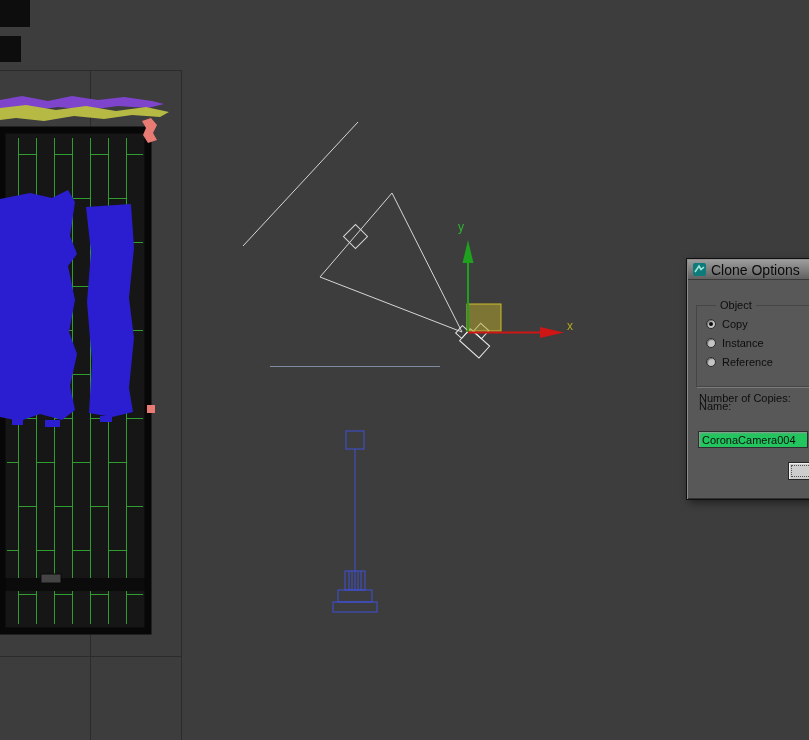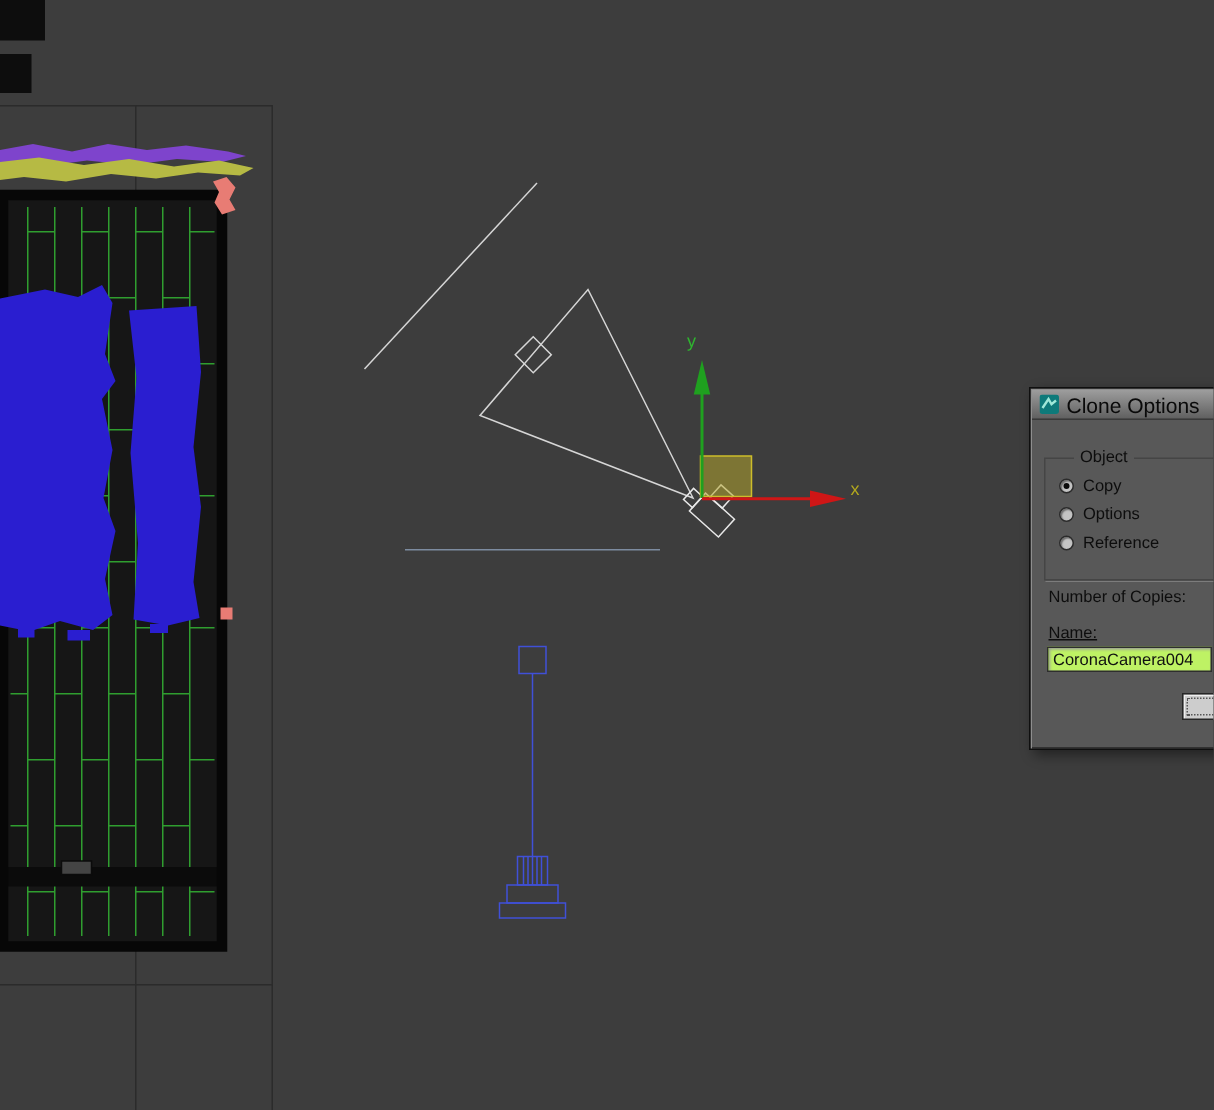--- a/index.html
+++ b/index.html
@@ -30,23 +30,23 @@
   .radio-row { display:flex; align-items:center; gap:6px; margin:3px 0 7px 3px; cursor:default; }
   .radio { width:10px; height:10px; border-radius:50%; background:#c4c4c4;
            border:1px solid #2b2b2b; box-shadow: inset 1px 1px 1px #6f6f6f;
            position:relative; flex:none; }
   .radio.selected::after { content:""; position:absolute; left:2px; top:2px; width:4px; height:4px;
                            border-radius:50%; background:#0c0c0c; }
   .rlabel { font-size:11px; color:#0d0d0d; }
 
   .dlabel { position:absolute; left:12px; font-size:11px; color:#0d0d0d;text-align:center; }
   .copies { top:133px; }
-  .namel  { top:157px;text-decoration:underline; }
+  .namel  { top:141px; }
   .name-input { position:absolute; left:11px; top:172px; width:110px; height:17px;
-                background:#bef264; border:1px solid #2e2e2e;
+                background:#22c55e; border:1px solid #2e2e2e;
                 box-shadow: inset 1px 1px 2px #9a9a9a;
                 font-family:"Liberation Sans", sans-serif; font-size:11px; color:#101010; padding:0 3px; }
   .partial-btn { position:absolute; left:101px; top:203px; width:60px; height:18px;
                  background:#cdcdcd; border:1px solid #262626; box-shadow: inset 1px 1px 0 #efefef; }
   .partial-btn::after { content:""; position:absolute; left:2px; top:2px; right:2px; bottom:2px;
                         border:1px dotted #555; }
 </style>
 </head>
 <body>
 
@@ -153,21 +153,21 @@
     </div>
 
     <fieldset class="group">
       <legend>Object</legend>
       <div class="radio-row">
         <span class="radio selected"></span>
         <span class="rlabel">Copy</span>
       </div>
       <div class="radio-row">
         <span class="radio"></span>
-        <span class="rlabel">Options</span>
+        <span class="rlabel">Instance</span>
       </div>
       <div class="radio-row">
         <span class="radio"></span>
         <span class="rlabel">Reference</span>
       </div>
     </fieldset>
 
     <div class="dlabel copies">Number of Copies:</div>
     <div class="dlabel namel">Name:</div>
     <input class="name-input" type="text" value="CoronaCamera004" style="">

